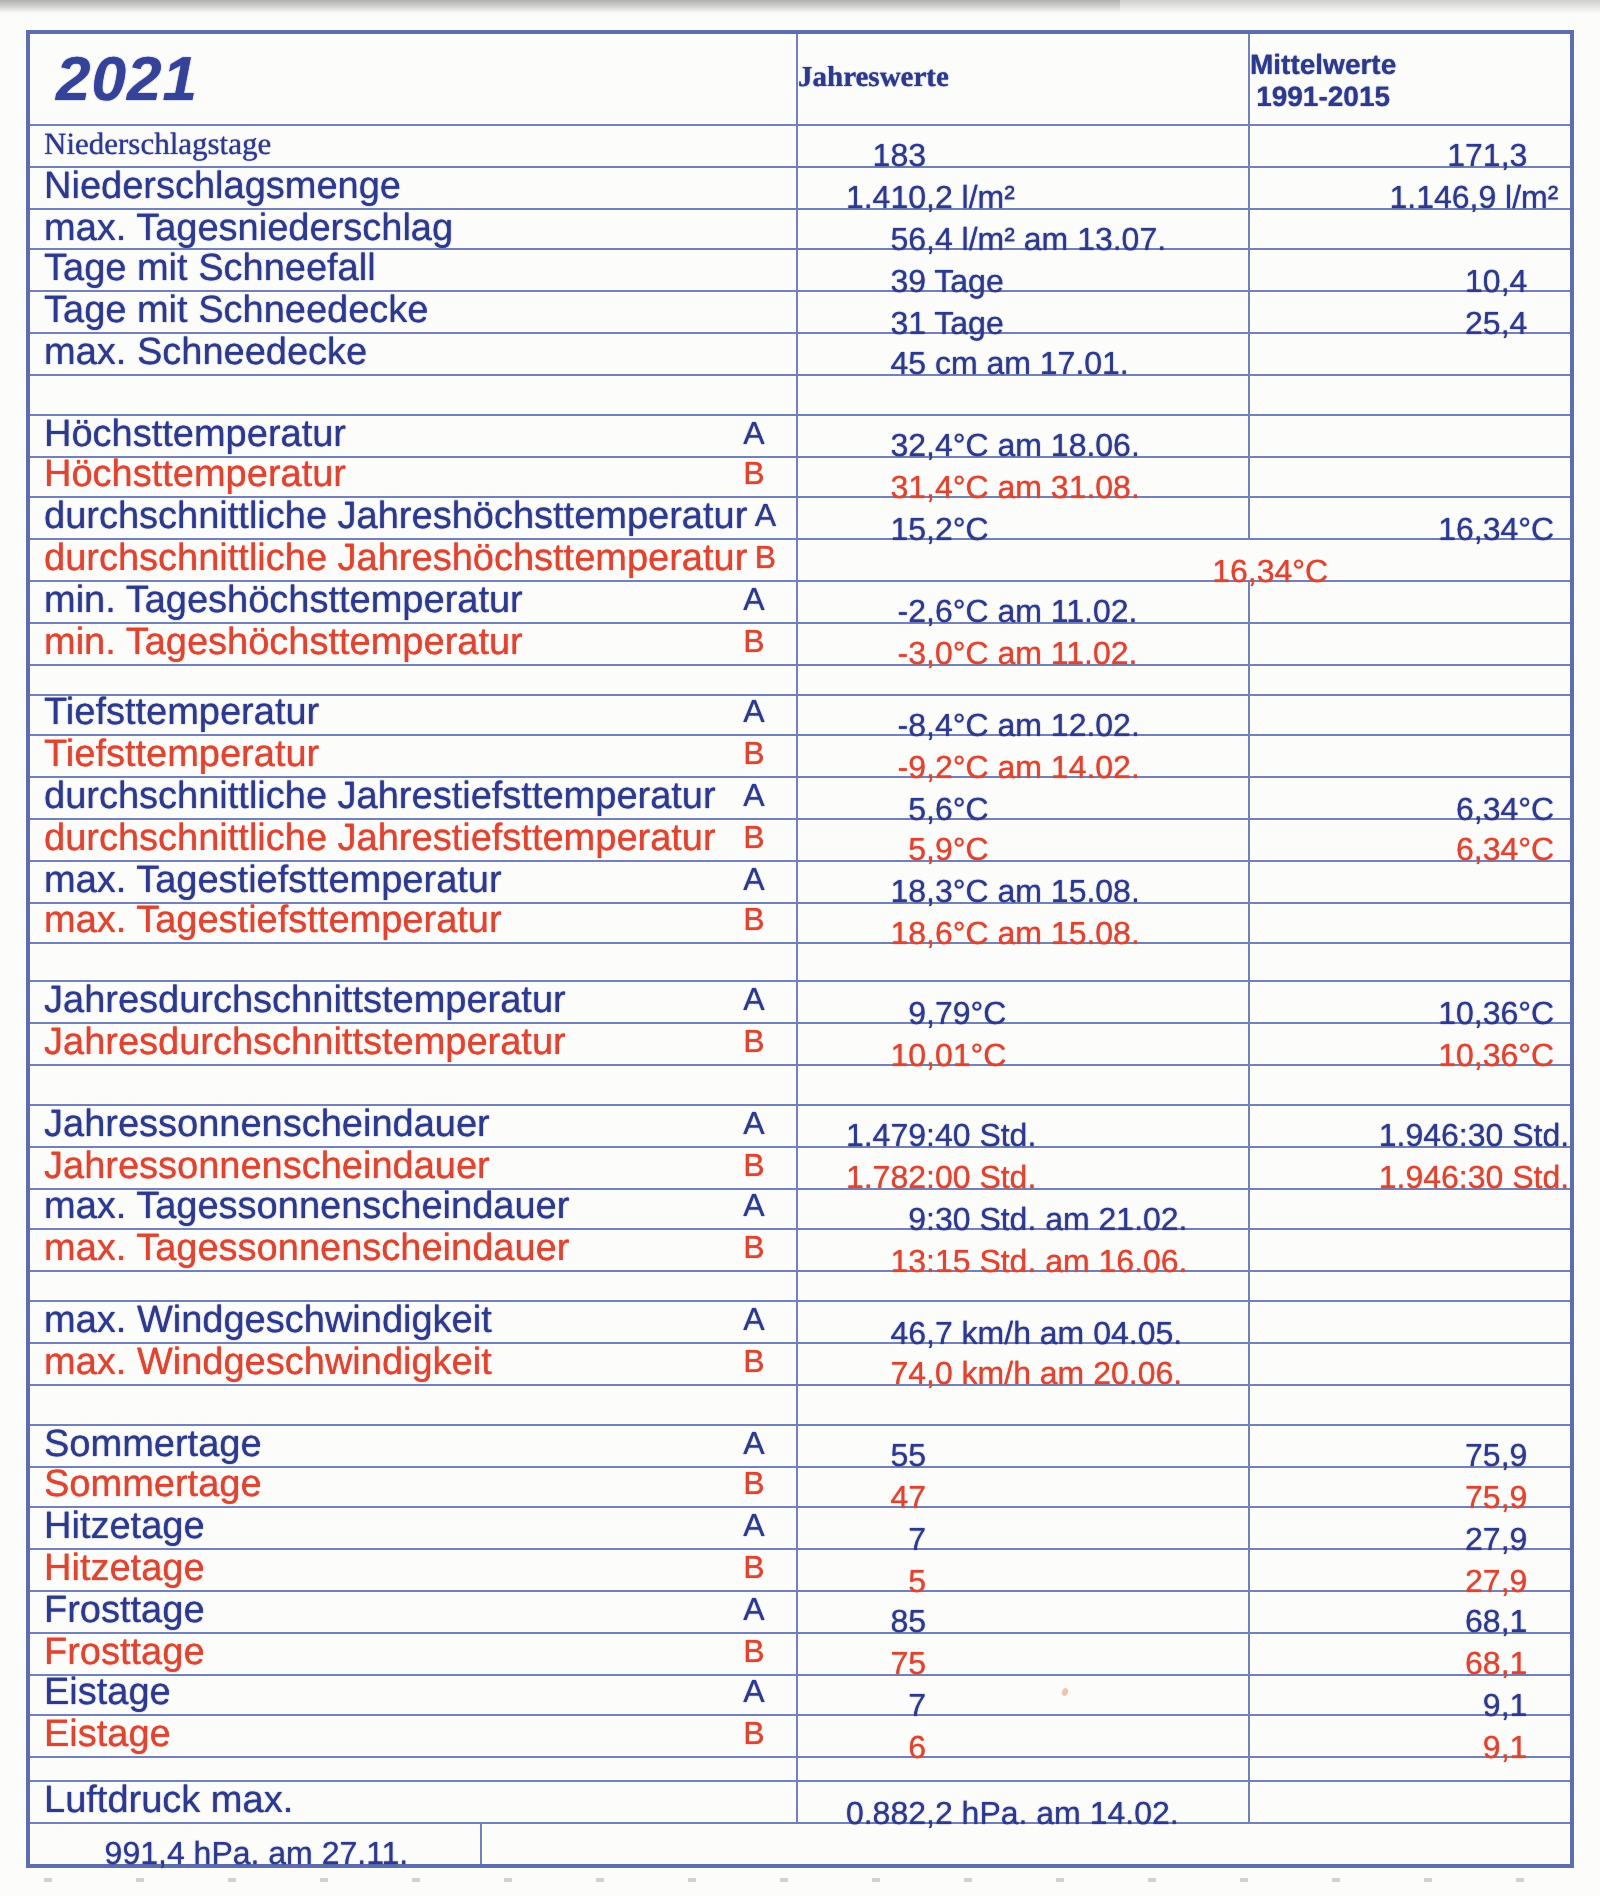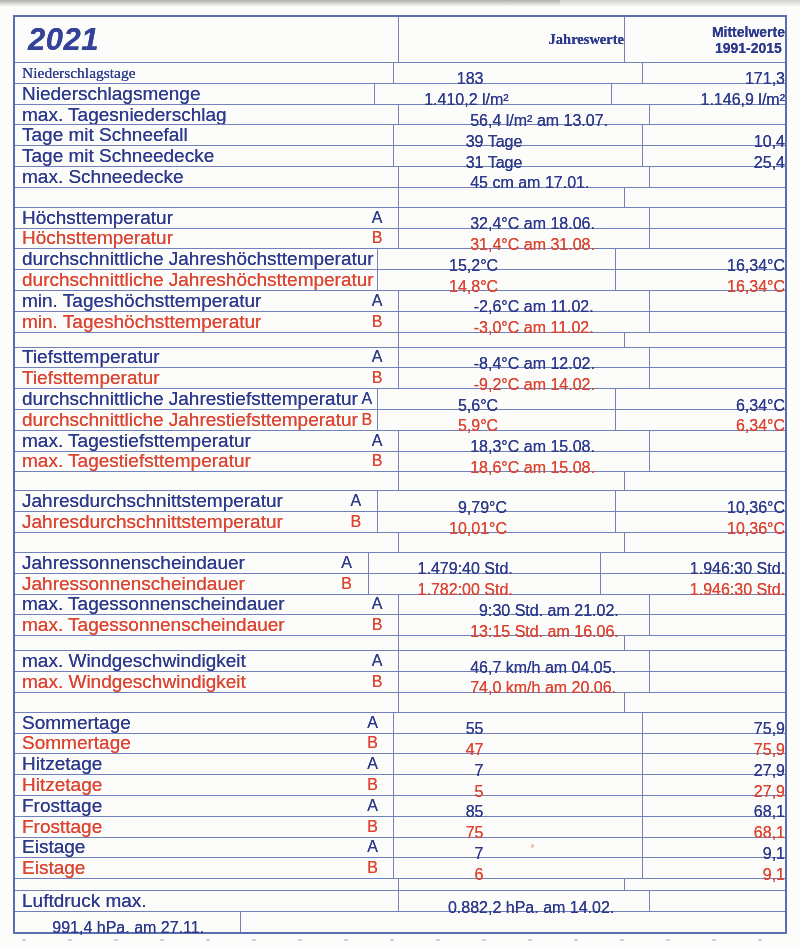--- a/index.html
+++ b/index.html
@@ -37,39 +37,39 @@
   
   .weather-table{
     position:absolute;left:13px;top:15px;width:774px;
     border:2px solid var(--outer);
     box-sizing:border-box;
     background:transparent;
     text-shadow:0 0 0.6px; 
   }
   .t-row{display:flex;box-sizing:border-box;}
   .h-row{height:45px;}
-  .row-data{height:20.8px;border-top:1.5px solid var(--line);gap:25px;}
+  .row-data{height:20.8px;border-top:1.5px solid var(--line);}
   .row-spacer{border-top:1.5px solid var(--line);}
   .c-label{width:384px;box-sizing:border-box;border-right:1.5px solid var(--line);
            display:flex;align-items:center;justify-content:space-between;
            padding:0 12px 0 7px;overflow:hidden;}
   .c-annual{width:226px;box-sizing:border-box;border-right:1.5px solid var(--line);
             display:flex;align-items:center;white-space:nowrap;}
-  .c-mean{flex:1;display:flex;align-items:center;white-space:nowrap;}
+  .c-mean{flex:1;display:flex;align-items:center;white-space:nowrap;justify-content:center;}
   .lbl{font-size:19px;color:var(--blue);white-space:nowrap;}
   .lbl.serif{font-family:"Liberation Serif", serif;font-size:15.5px;}
   .ab{width:18px;text-align:center;font-size:16px;color:var(--blue);flex:none;}
   .val{font-size:16px;color:var(--blue);margin-top:13px;}
   .di{display:inline-block;text-align:right;white-space:pre;}
   .di-a{width:64px;}
   .di-m{width:104px;}
   .dr{white-space:pre;}
   .tone-red .lbl,.tone-red .ab,.tone-red .val{color:var(--red);}
   
-  .hc{display:flex;align-items:center;justify-content:flex-end;}
+  .hc{display:flex;align-items:center;justify-content:flex-start;}
   .hc-year{justify-content:flex-start;}
   .year{
     font-size:31px;font-weight:bold;font-style:italic;
     color:#35429a;padding-left:6px;letter-spacing:0.5px;
   }
   .h-annual{
     font-family:"Liberation Serif", serif;
     font-weight:bold;font-size:14.5px;color:var(--blue);
   }
   .h-mean{
@@ -203,23 +203,20 @@
           </div>
           <div class="c-mean">
             <span class="val"><span class="di di-m">16</span><span class="dr">,34°C</span></span>
           </div>
         </div>
         <div class="t-row row-data tone-red">
           <div class="c-label">
             <span class="lbl">durchschnittliche Jahreshöchsttemperatur</span>
             <span class="ab">B</span>
           </div>
-          <div class="c-annual">
-            <span class="val"><span class="di di-a">14</span><span class="dr">,8°C</span></span>
-          </div>
           <div class="c-mean">
             <span class="val"><span class="di di-m">16</span><span class="dr">,34°C</span></span>
           </div>
         </div>
         <div class="t-row row-data tone-blue">
           <div class="c-label">
             <span class="lbl">min. Tageshöchsttemperatur</span>
             <span class="ab">A</span>
           </div>
           <div class="c-annual">

